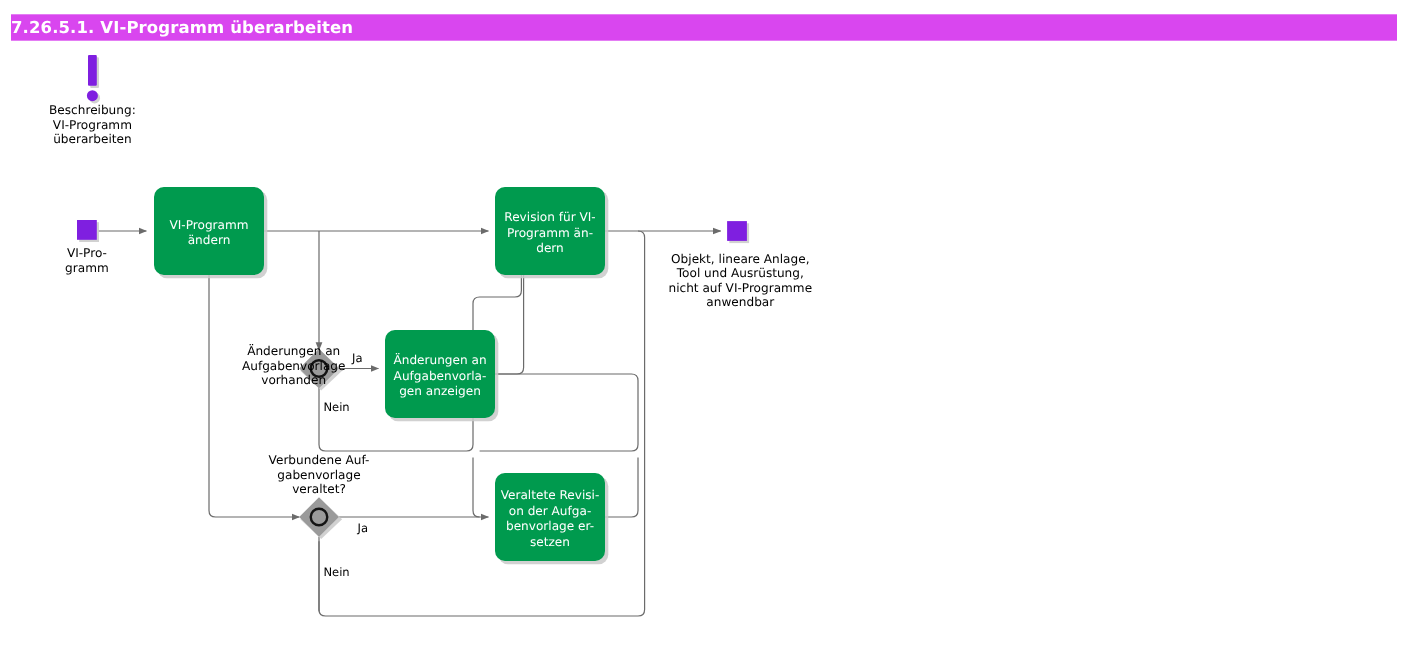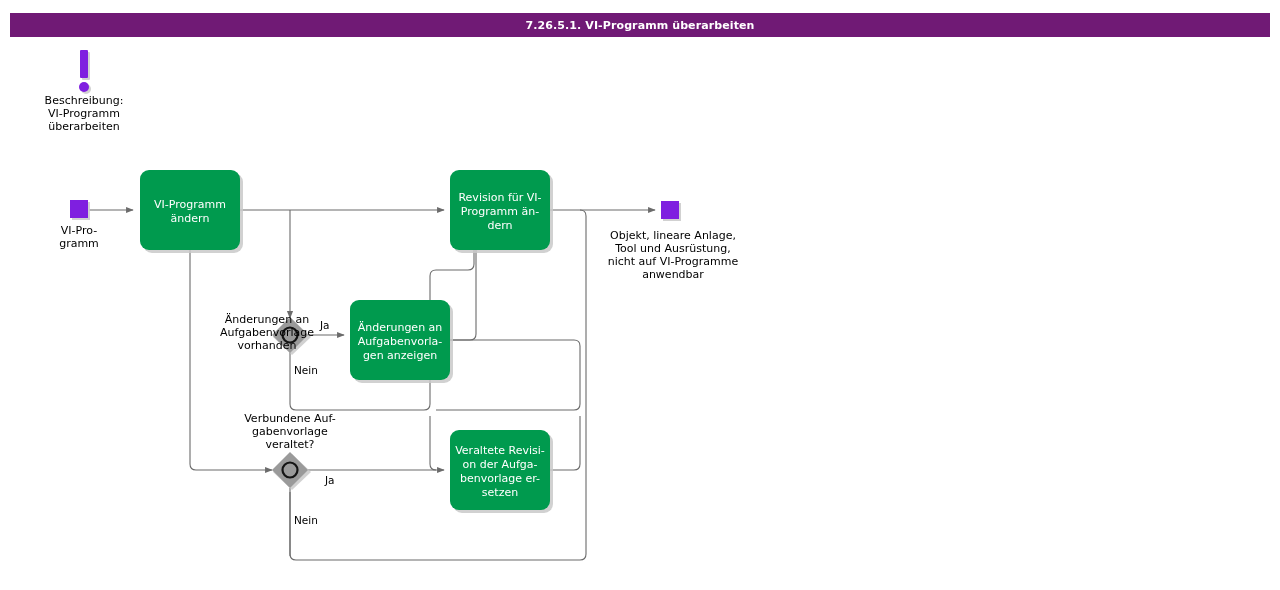--- a/index.html
+++ b/index.html
@@ -13,27 +13,27 @@
     position: relative;
     overflow: hidden;
     font-family: "DejaVu Sans", "Liberation Sans", sans-serif;
   }
   #titlebar {
     position: absolute;
     left: 10px;
     top: 13px;
     width: 1260px;
     height: 24px;
-    background: #701a75;
+    background: #d946ef;
     color: #ffffff;
-    font-size: 11px;
+    font-size: 15px;
     font-weight: bold;
     display: flex;
     align-items: center;
-    justify-content: center;
+    justify-content: flex-start;
     letter-spacing: 0.1px;
   }
   #canvas {
     position: absolute;
     left: 0;
     top: 0;
     width: 1280px;
     height: 590px;
   }
   .node-label {

